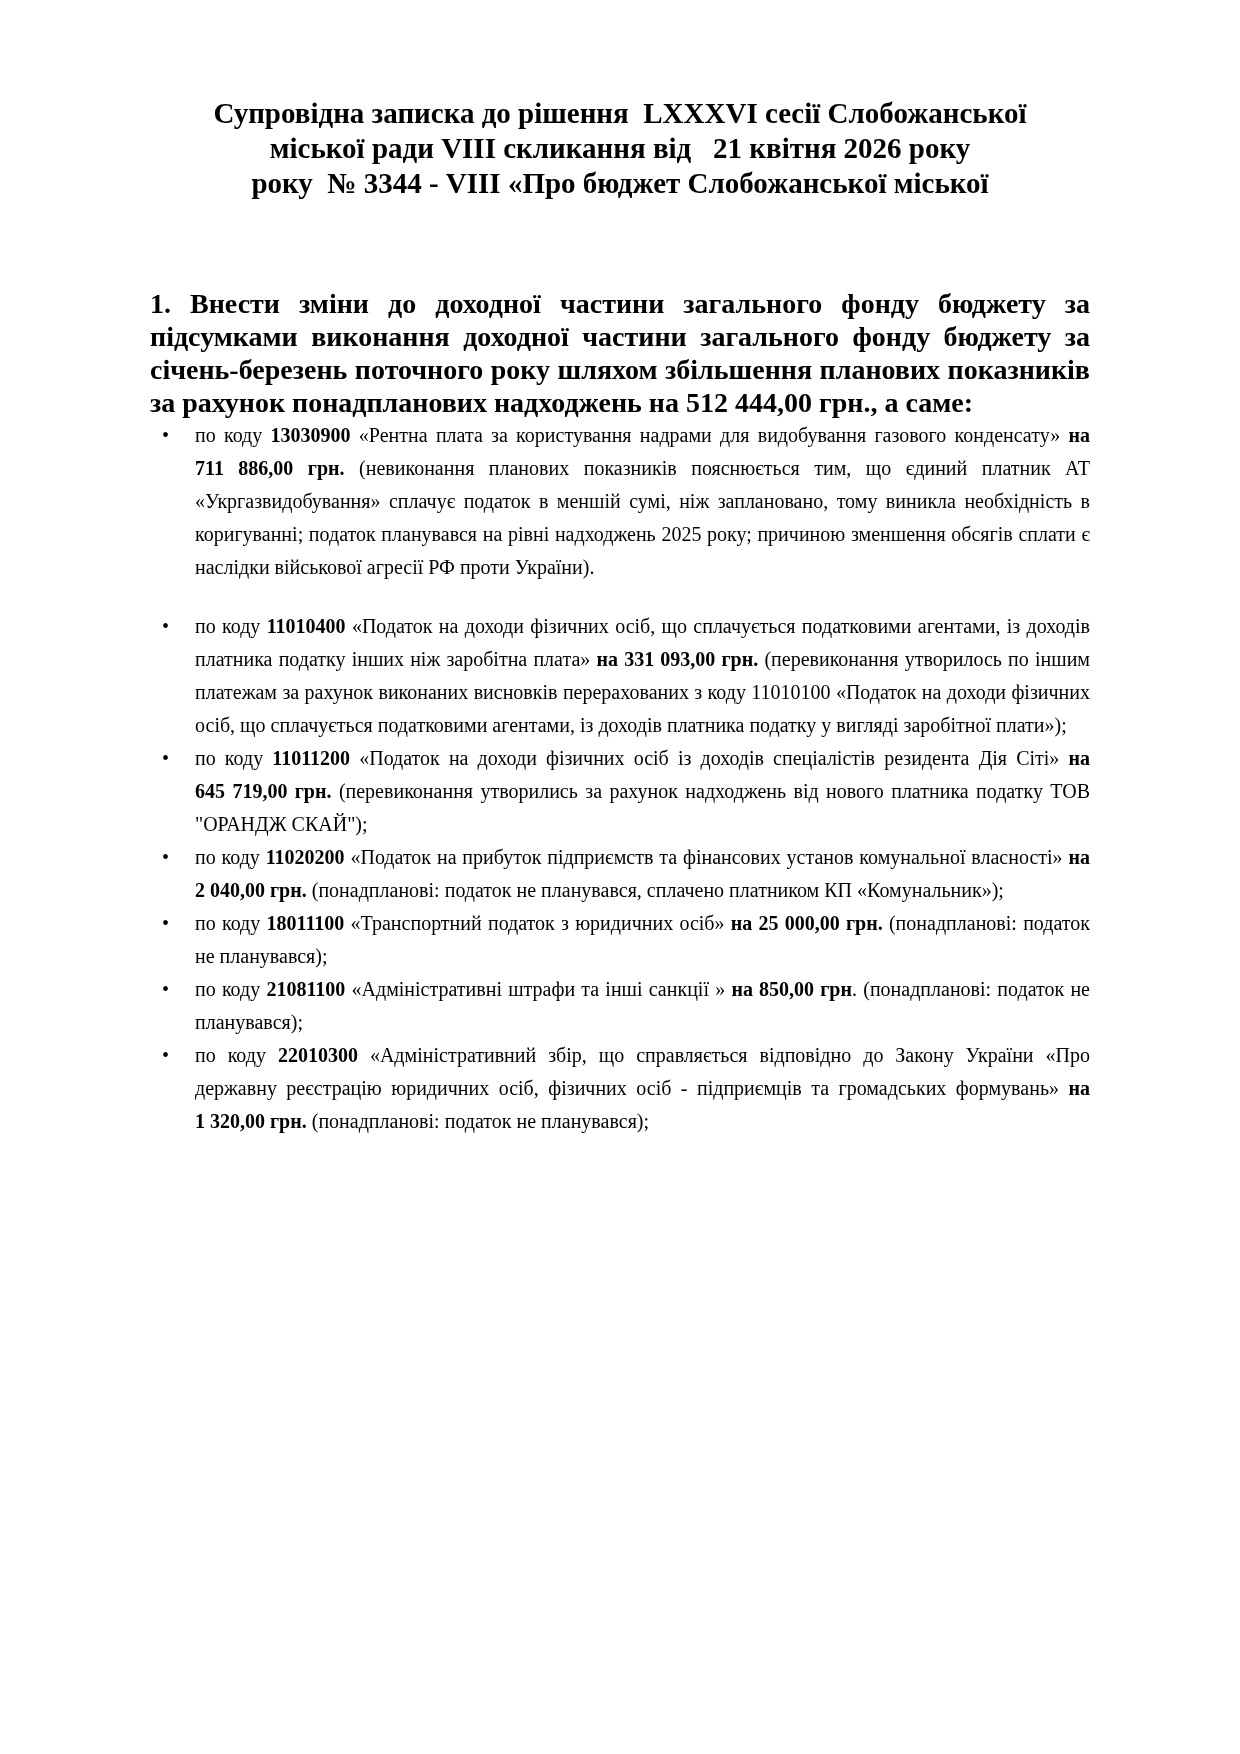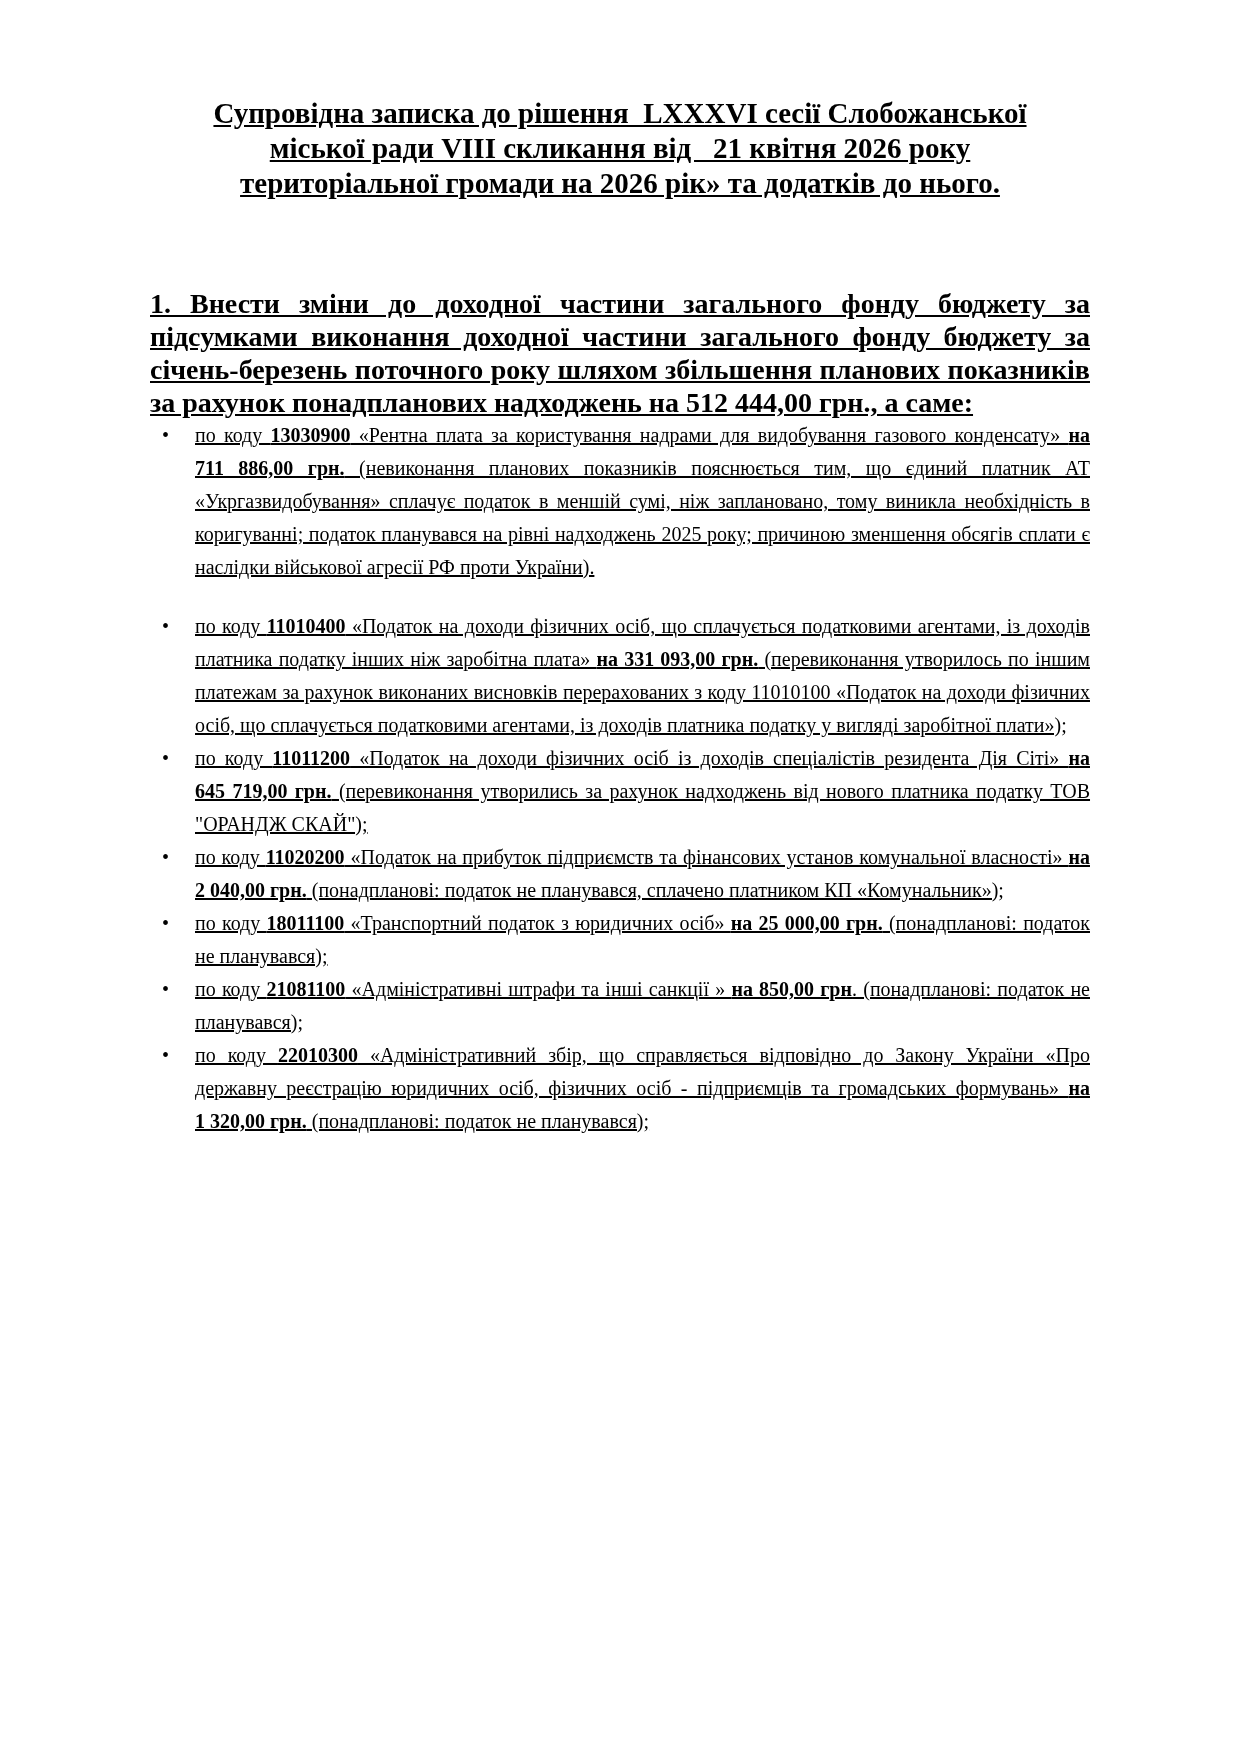--- a/index.html
+++ b/index.html
@@ -12,21 +12,20 @@
     height: 1754px;
     color: #000000;
     font-family: "Liberation Serif", "DejaVu Serif", serif;
   }
   .page {
     box-sizing: border-box;
     width: 1240px;
     height: 1754px;
     padding: 96px 150px 60px 150px;
     overflow: hidden;
-    text-decoration: underline;
   }
   .doc-title {
     text-align: center;
     font-weight: bold;
     font-size: 29px;
     line-height: 35px;
   }
   .para {
     margin: 0;
     font-size: 28px;
@@ -58,21 +57,21 @@
   }
 </style>
 </head>
 <body>
 
 <div class="page">
 
   <header class="doc-title">
     <div class="t-line">Супровідна записка до рішення &nbsp;LXXXVI сесії Слобожанської</div>
     <div class="t-line">міської ради VIII скликання від &nbsp; 21 квітня 2026 року</div>
-    <div class="t-line">територіальної громади на 2026 рік» та додатків до нього.</div>
+    <div class="t-line">року &nbsp;№ 3344 - VIII «Про бюджет Слобожанської міської</div>
   </header>
 
   <p class="para intro"><span class="b">1. Внести зміни до доходної частини загального фонду бюджету за підсумками виконання доходної частини загального фонду бюджету за січень-березень поточного року шляхом збільшення планових показників за рахунок понадпланових надходжень на 512&nbsp;444,00 грн., а саме:</span></p>
 
 
   <ul class="bullets">
     <li class="bullet"><span>по коду </span><span class="b">13030900</span><span> «Рентна плата за користування надрами для видобування газового конденсату» </span><span class="b">на 711&nbsp;886,00 грн.</span><span> (невиконання планових показників пояснюється тим, що єдиний платник АТ «Укргазвидобування» сплачує податок в меншій сумі, ніж заплановано, тому виникла необхідність в коригуванні; податок планувався на рівні надходжень 2025 року; причиною зменшення обсягів сплати є наслідки військової агресії РФ проти України).</span></li>
   </ul>
 
 

